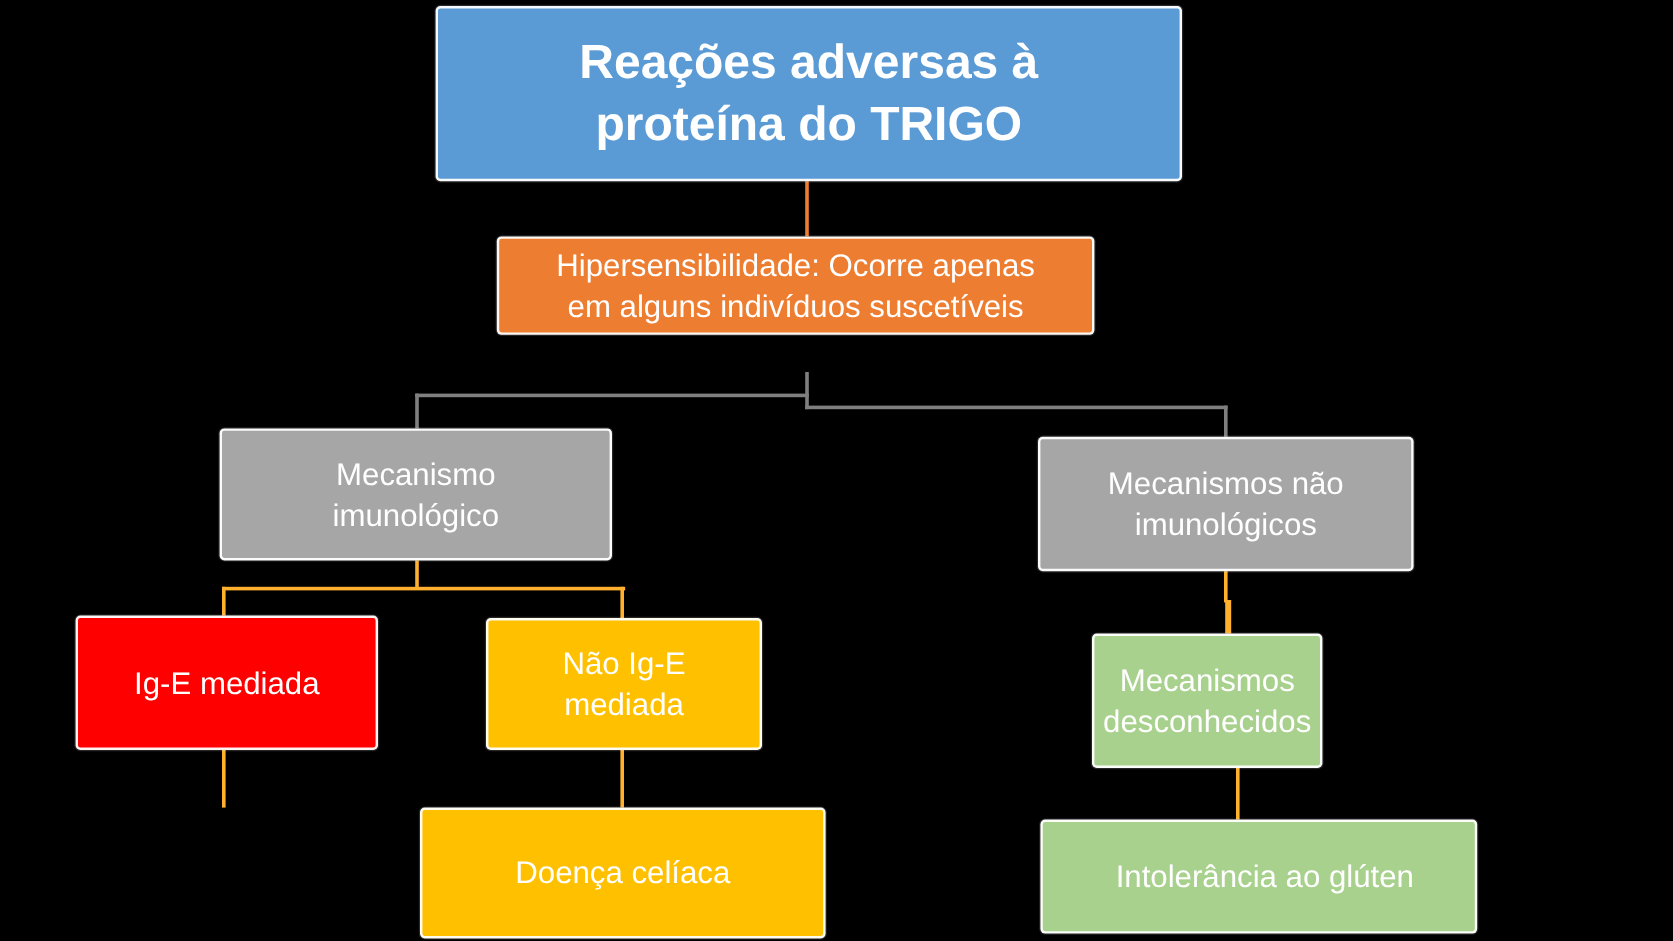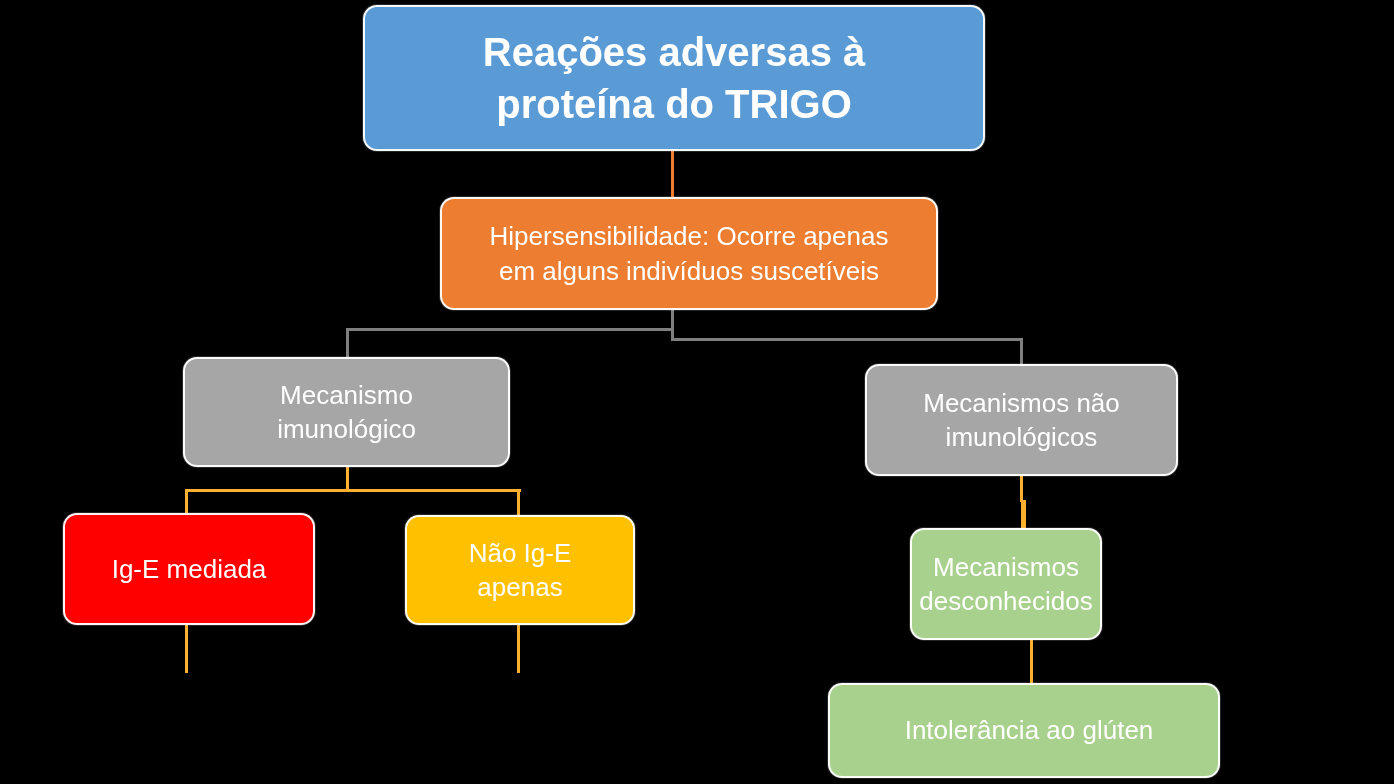--- a/index.html
+++ b/index.html
@@ -12,21 +12,21 @@
     position: relative;
     width: 1394px;
     height: 784px;
     background: #000;
     overflow: hidden;
   }
   .node {
     position: absolute;
     box-sizing: border-box;
     border: 2.5px solid rgba(255,255,255,0.95);
-    border-radius: 14px;
+    border-radius: 4px;
     display: flex;
     align-items: center;
     justify-content: center;
     text-align: center;
     color: #fff;
     font-size: 26px;
     line-height: 1.32;
     box-shadow: 0 0 0 1px rgba(255,255,255,0.15);
   }
   .node .label { white-space: pre-line; }
@@ -67,48 +67,51 @@
 
   <div class="conn c-gold" style="left:1020px; top:476px; width:3px; height:26px;"></div>
   <div class="conn c-gold" style="left:1021px; top:500px; width:5px; height:28px;"></div>
   <div class="conn c-gold" style="left:1030px; top:640px; width:3px; height:43px;"></div>
 
   <div class="node blue" id="root-node" style="left:363px; top:5px; width:622px; height:146px;">
     <span class="label">Reações adversas à
 proteína do TRIGO</span>
   </div>
 
-  <div class="node orangebox" style="left:440px; top:197px; width:498px; height:113px;">
+  <div class="node orangebox" style="left:414px; top:197px; width:498px; height:82px;">
     <span class="label">Hipersensibilidade: Ocorre apenas
 em alguns indivíduos suscetíveis</span>
   </div>
 
   <div class="node graybox" style="left:865px; top:364px; width:313px; height:112px;">
     <span class="label">Mecanismos não
 imunológicos</span>
   </div>
 
   <div class="node graybox" style="left:183px; top:357px; width:327px; height:110px;">
     <span class="label">Mecanismo
 imunológico</span>
   </div>
 
   <div class="node redbox" style="left:63px; top:513px; width:252px; height:112px;">
     <span class="label">Ig-E mediada</span>
   </div>
 
   <div class="node goldbox" style="left:405px; top:515px; width:230px; height:110px;">
     <span class="label">Não Ig-E
-apenas</span>
+mediada</span>
   </div>
 
   <div class="node greenbox" style="left:910px; top:528px; width:192px; height:112px;">
     <span class="label">Mecanismos
 desconhecidos</span>
   </div>
 
 
+  <div class="node goldbox" style="left:350px; top:673px; width:338px; height:109px;">
+    <span class="label">Doença celíaca</span>
+  </div>
 
-  <div class="node greenbox" style="left:828px; top:683px; width:392px; height:95px;padding-left:10px;">
+  <div class="node greenbox" style="left:867px; top:683px; width:364px; height:95px;padding-left:10px;">
     <span class="label">Intolerância ao glúten</span>
   </div>
 
 </div>
 
 </body></html>

